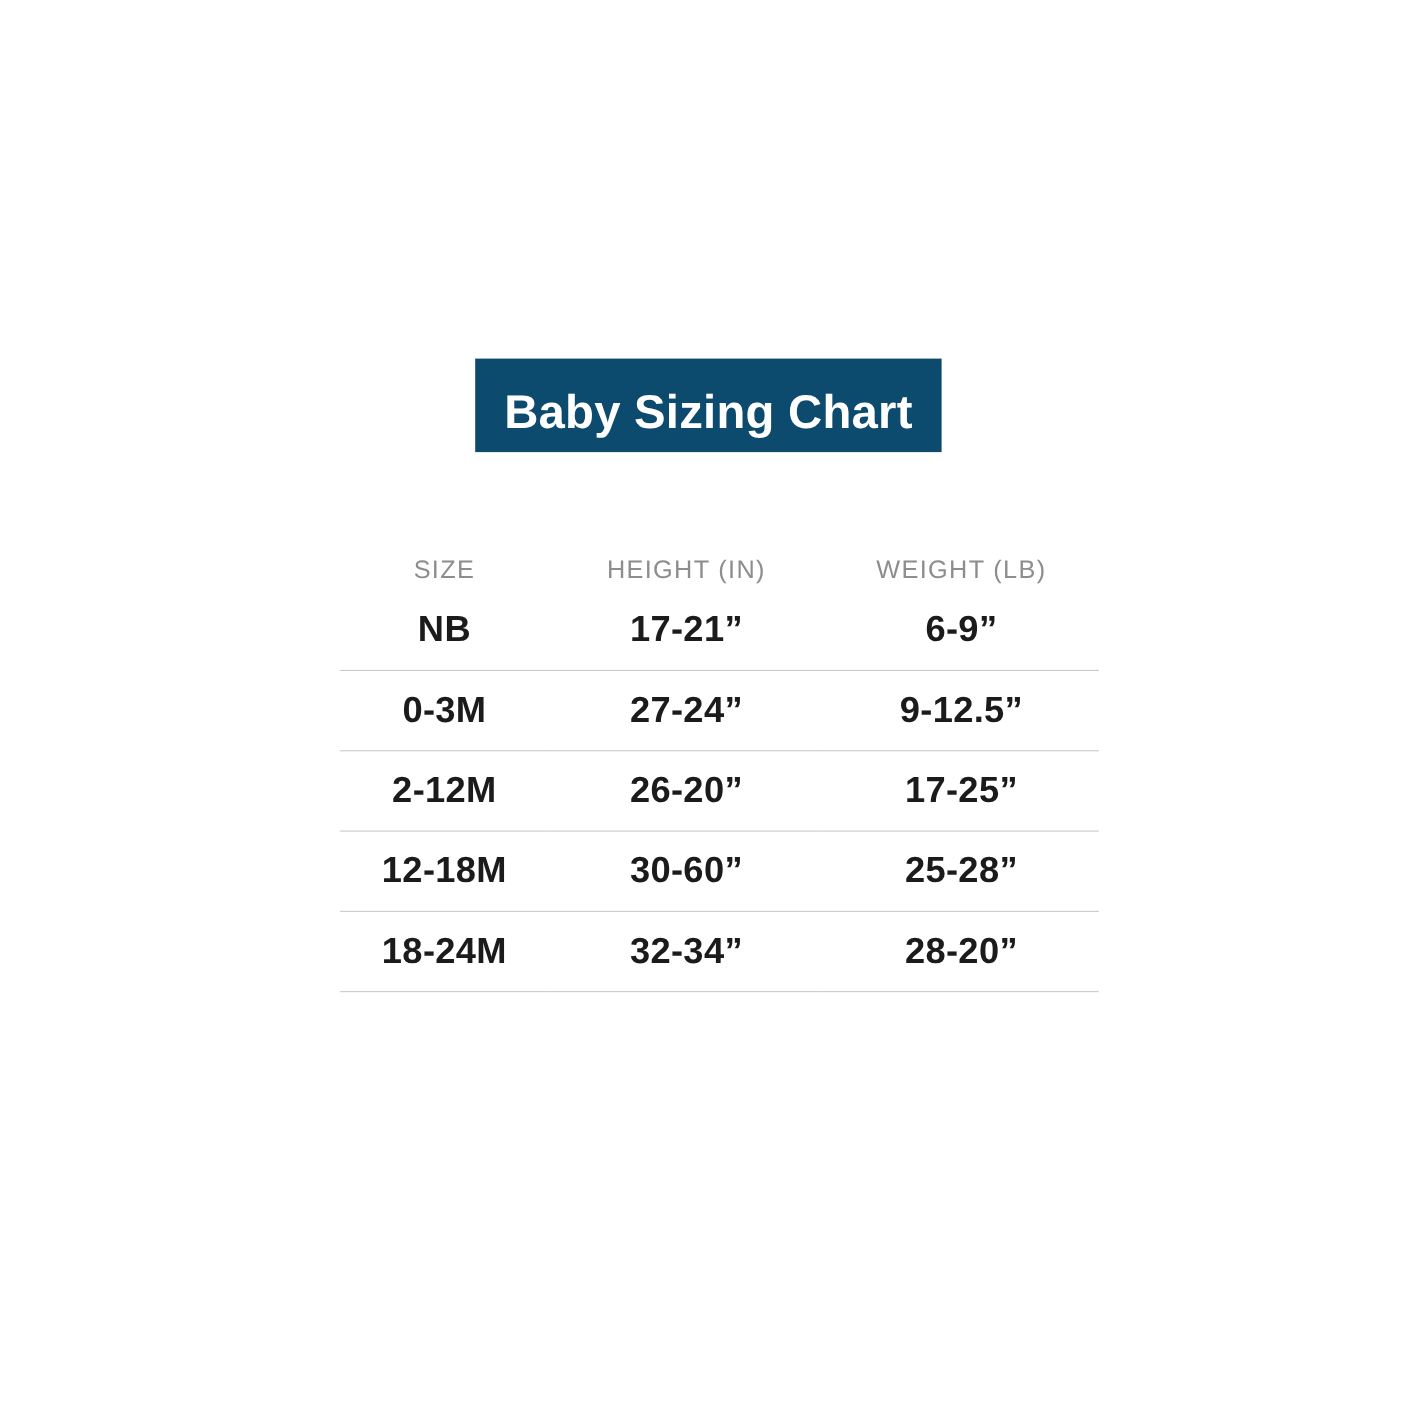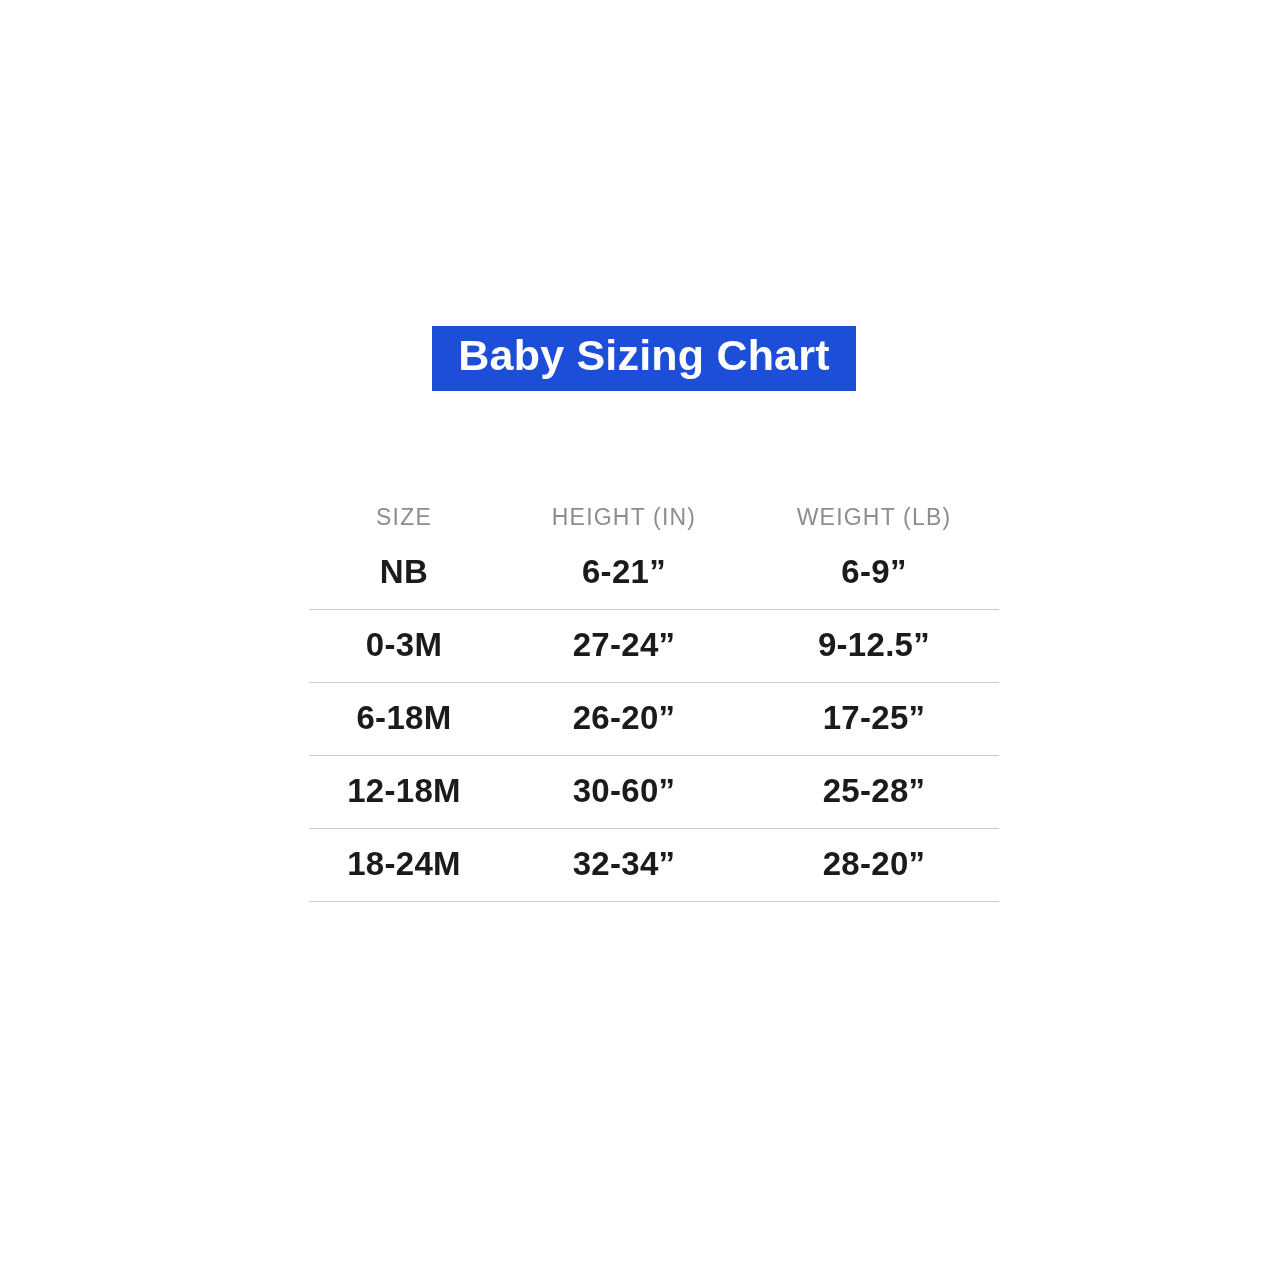--- a/index.html
+++ b/index.html
@@ -20,26 +20,26 @@
   }
   .title-wrap {
     position: absolute;
     left: 0;
     top: 326px;
     width: 1288px;
     text-align: center;
   }
   .title {
     display: inline-block;
-    background: #1d4ed8;
+    background: #0c4a6e;
     color: #ffffff;
     font-size: 43px;
     font-weight: bold;
     letter-spacing: 0.2px;
-    padding: 8px 26px 14px 26px;
+    padding: 28px 26px 14px 26px;
     line-height: 1.0;
   }
   .table-wrap {
     position: absolute;
     left: 309px;
     top: 504px;
     width: 690px;
   }
   table.sizing {
     border-collapse: collapse;
@@ -91,30 +91,30 @@
       <thead>
         <tr>
           <th>SIZE</th>
           <th>HEIGHT (IN)</th>
           <th>WEIGHT (LB)</th>
         </tr>
       </thead>
       <tbody>
         <tr>
           <td>NB</td>
-          <td>6-21”</td>
+          <td>17-21”</td>
           <td>6-9”</td>
         </tr>
         <tr>
           <td>0-3M</td>
           <td>27-24”</td>
           <td>9-12.5”</td>
         </tr>
         <tr>
-          <td>6-18M</td>
+          <td>2-12M</td>
           <td>26-20”</td>
           <td>17-25”</td>
         </tr>
         <tr>
           <td>12-18M</td>
           <td>30-60”</td>
           <td>25-28”</td>
         </tr>
         <tr>
           <td>18-24M</td>

